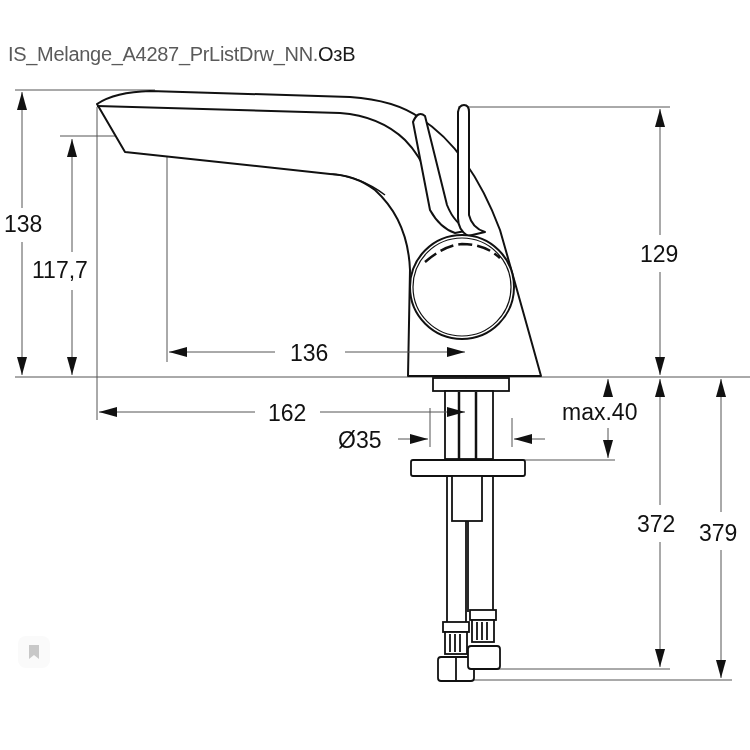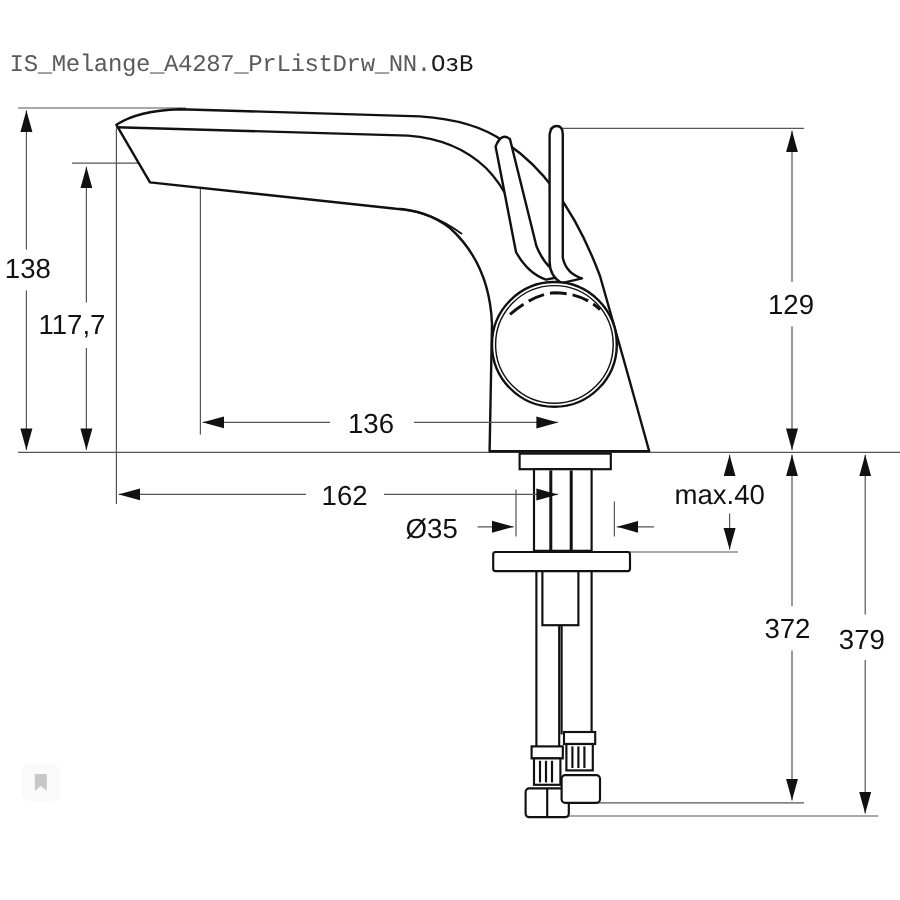--- a/index.html
+++ b/index.html
@@ -1,17 +1,17 @@
 <!DOCTYPE html>
 <html><head>
   <meta charset="utf-8">
   <style>
     html, body { margin: 0; padding: 0; background: #ffffff; }
     body { width: 750px; height: 750px; position: relative; overflow: hidden; font-family: "Liberation Sans", sans-serif; }
-    .title { position: absolute; left: 8px; top: 43px; font-family: Liberation Mono, monospace; font-size: 20px; color: #5a5a5a; letter-spacing: -0.3px; white-space: nowrap; }
+    .title { position: absolute; left: 8px; top: 43px; font-family: Liberation Sans, sans-serif; font-size: 20px; color: #5a5a5a; letter-spacing: -0.3px; white-space: nowrap; }
     .title .ext { color: #1a1a1a; }
     svg.drawing { position: absolute; left: 0; top: 0; width: 750px; height: 750px; }
     .dim-label { font-family: "Liberation Sans", sans-serif; font-size: 23px; fill: #111; }
     .bookmark { position: absolute; left: 18px; top: 636px; width: 32px; height: 32px; border-radius: 8px; background: #fafafa; display: flex; align-items: center; justify-content: center; }
   </style>
 </head>
 <body>
 
 <div class="title">
   <span>IS_Melange_A4287_PrListDrw_NN.</span><span class="ext">OзB</span>

